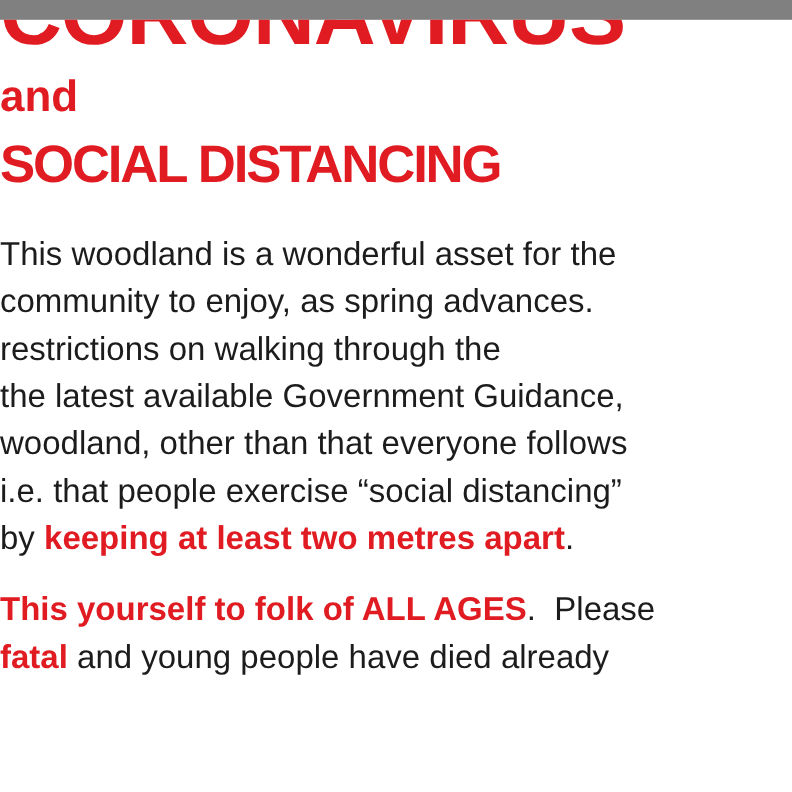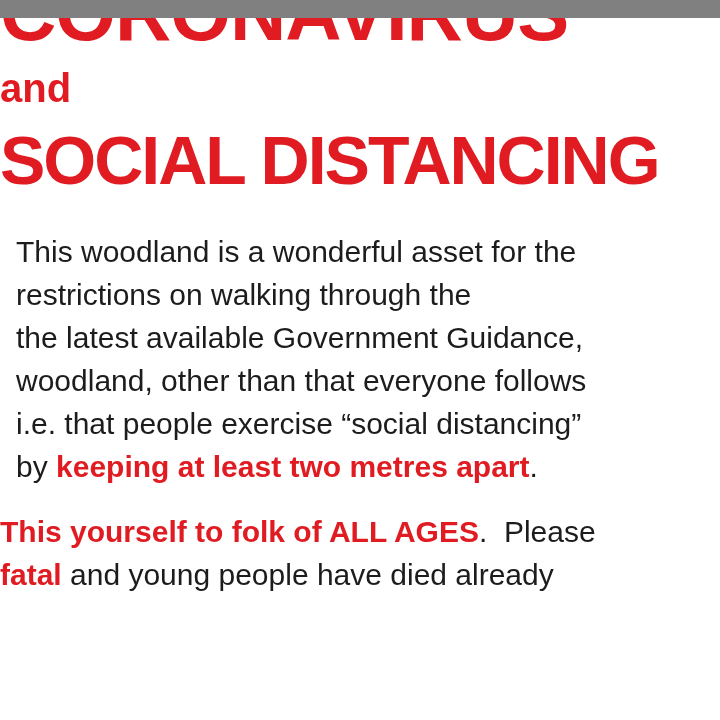--- a/index.html
+++ b/index.html
@@ -33,37 +33,37 @@
   }
   .h-and{
     margin:16px 0 0 0;
     font-size:40px;
     font-weight:700;
     line-height:1;
     color:var(--red);
   }
   .h-bottom{
     margin:18px 0 0 0;
-    font-size:68px;
+    font-size:48px;
     font-weight:700;
     line-height:1;
     letter-spacing:-2px;
     color:var(--red);
     white-space:nowrap;
   }
   .para{
     font-size:30px;
     line-height:43px;
     color:var(--black);
     font-weight:400;
   }
   .para .line{
     white-space:nowrap;
   }
-  .para1{ margin-top:36px;padding-left:16px; }
+  .para1{ margin-top:36px; }
   .para2{ margin-top:22px; }
   .seg-redbold{
     color:var(--red);
     font-weight:700;
   }
   .seg-sup{
     font-size:0.62em;
     position:relative;
     top:-0.5em;
   }
@@ -71,20 +71,21 @@
 </head>
 <body>
 
 <div class="poster">
   <h1 class="h-top">CORONAVIRUS</h1>
   <div class="h-and">and</div>
   <h2 class="h-bottom">SOCIAL DISTANCING</h2>
   <div class="body">
     <div class="para para1">
         <div class="line"><span>This woodland is a wonderful asset for the</span></div>
+        <div class="line"><span>community to enjoy, as spring advances.</span></div>
         <div class="line"><span>restrictions on walking through the</span></div>
         <div class="line"><span>the latest available Government Guidance,</span></div>
         <div class="line"><span>woodland, other than that everyone follows</span></div>
         <div class="line"><span>i.e. that people exercise “social distancing”</span></div>
         <div class="line"><span>by </span><span class="seg-redbold">keeping at least two metres apart</span><span>.</span></div>
       </div>
     <div class="para para2">
         <div class="line"><span class="seg-redbold">This yourself to folk of ALL AGES</span><span>.&nbsp; Please</span></div>
         <div class="line"><span class="seg-redbold">fatal</span><span> and young people have died already</span></div>
       </div>

